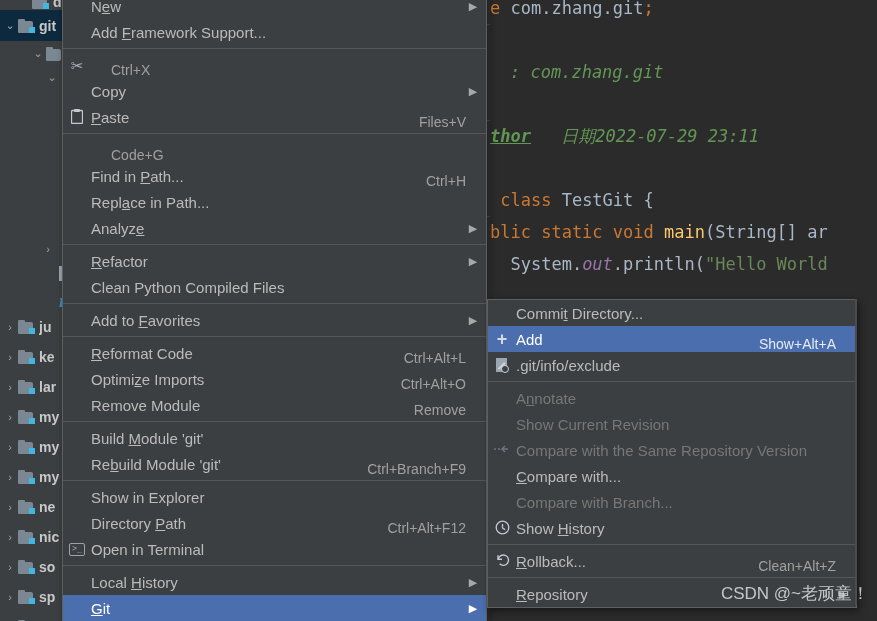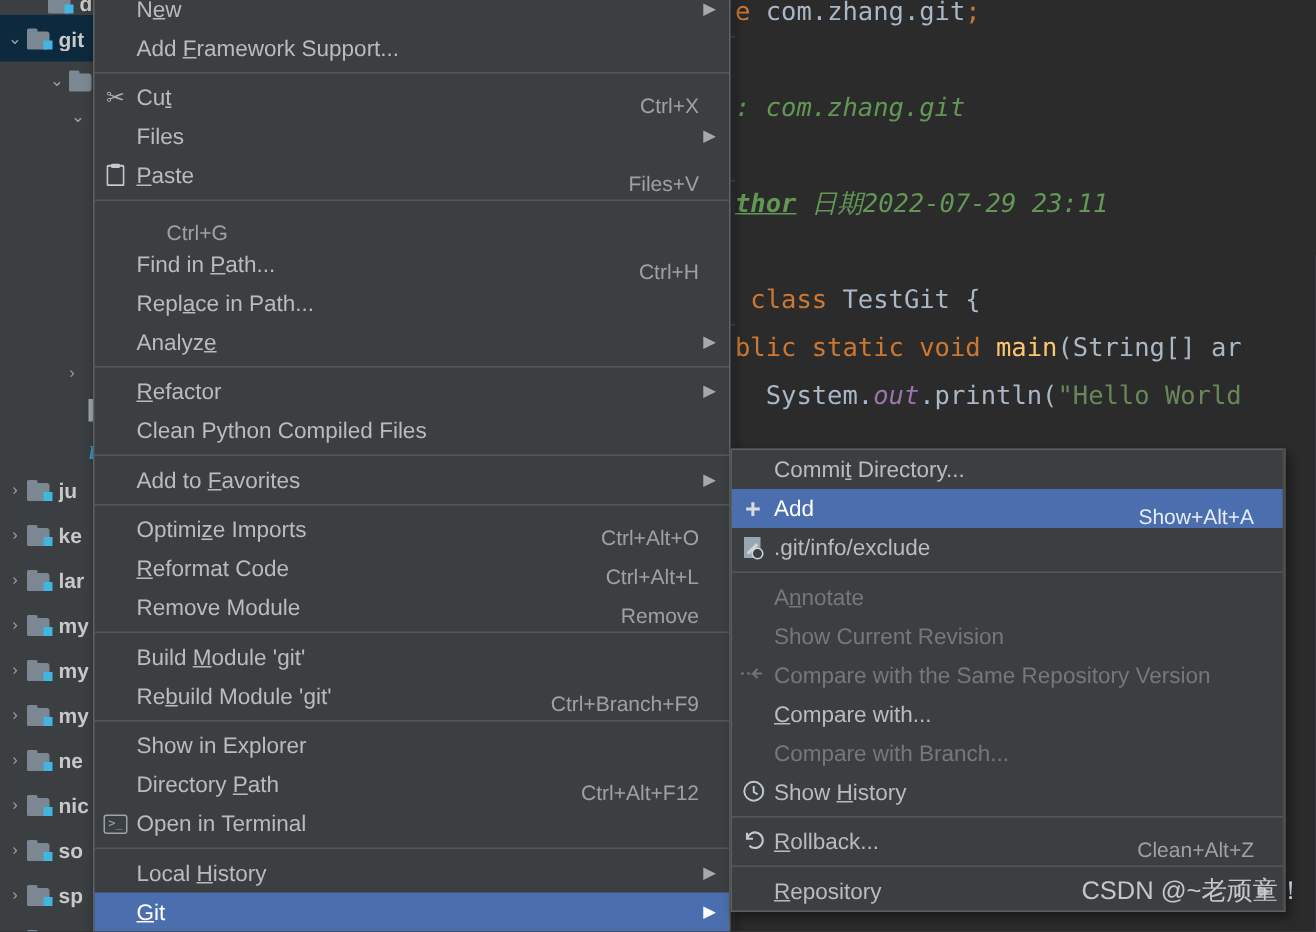--- a/index.html
+++ b/index.html
@@ -23,21 +23,21 @@
   .gutter .gline { position: absolute; left: 0; width: 8px; height: 1px; background: #4a4d4f; }
   .code {
     position: absolute; left: 490px; top: 0; width: 390px;
     font-family: "DejaVu Sans Mono", monospace;
     font-size: 17px; line-height: 32px; white-space: pre;
   }
   .code .ln { position: absolute; left: 0; white-space: pre; }
   .kw { color: #cc7832; }
   .id { color: #a9b7c6; }
   .mn { color: #ffc66d; }
-  .cm { color: #629755; font-style: italic; }
+  .cm { color: #629755; font-style: italic; margin-left: 20px; }
   .cmtag { color: #629755; font-style: italic; text-decoration: underline; font-weight: bold;}
   .str { color: #6a8759; }
   .fld { color: #9876aa; font-style: italic; }
 
   
   .tree {
     position: absolute; left: 0; top: 0; width: 62px; height: 621px;
     background: #3c3f41; overflow: hidden;
   }
   .tree-row {
@@ -272,44 +272,43 @@
       <div class="mi">
         <span class="gfx"></span>
         <span class="lbl">Add <u>F</u>ramework Support...</span>
         <span class="arrow"></span>
       </div>
       <div class="sep"></div>
       <div class="mi">
         <span class="gfx">
           <span class="g" style="font-size: 15px;">✂</span>
         </span>
-        <span class="lbl">Cu<u>t</u></span>
         <span class="sc">Ctrl+X</span>
         <span class="arrow"></span>
       </div>
       <div class="mi">
         <span class="gfx"></span>
-        <span class="lbl">Files</span>
+        <span class="lbl">Copy</span>
         <span class="arrow">▶</span>
       </div>
       <div class="mi">
         <span class="gfx">
           <span class="g"><svg width="12" height="15" viewBox="0 0 12 15">
               <rect x="0.5" y="1.5" width="11" height="13" rx="1" fill="none" stroke="#c3c9ce" stroke-width="1.3"></rect>
               <rect x="3" y="0" width="6" height="3" rx="1" fill="#c3c9ce"></rect>
             </svg></span>
         </span>
         <span class="lbl"><u>P</u>aste</span>
         <span class="sc">Files+V</span>
         <span class="arrow"></span>
       </div>
       <div class="sep"></div>
       <div class="mi">
         <span class="gfx"></span>
-        <span class="sc">Ctrl+G</span>
+        <span class="sc">Code+G</span>
         <span class="arrow"></span>
       </div>
       <div class="mi">
         <span class="gfx"></span>
         <span class="lbl">Find in <u>P</u>ath...</span>
         <span class="sc">Ctrl+H</span>
         <span class="arrow"></span>
       </div>
       <div class="mi">
         <span class="gfx"></span>
@@ -334,28 +333,28 @@
       </div>
       <div class="sep"></div>
       <div class="mi">
         <span class="gfx"></span>
         <span class="lbl">Add to <u>F</u>avorites</span>
         <span class="arrow">▶</span>
       </div>
       <div class="sep"></div>
       <div class="mi">
         <span class="gfx"></span>
+        <span class="lbl"><u>R</u>eformat Code</span>
+        <span class="sc">Ctrl+Alt+L</span>
+        <span class="arrow"></span>
+      </div>
+      <div class="mi">
+        <span class="gfx"></span>
         <span class="lbl">Optimi<u>z</u>e Imports</span>
         <span class="sc">Ctrl+Alt+O</span>
-        <span class="arrow"></span>
-      </div>
-      <div class="mi">
-        <span class="gfx"></span>
-        <span class="lbl"><u>R</u>eformat Code</span>
-        <span class="sc">Ctrl+Alt+L</span>
         <span class="arrow"></span>
       </div>
       <div class="mi">
         <span class="gfx"></span>
         <span class="lbl">Remove Module</span>
         <span class="sc">Remove</span>
         <span class="arrow"></span>
       </div>
       <div class="sep"></div>
       <div class="mi">

